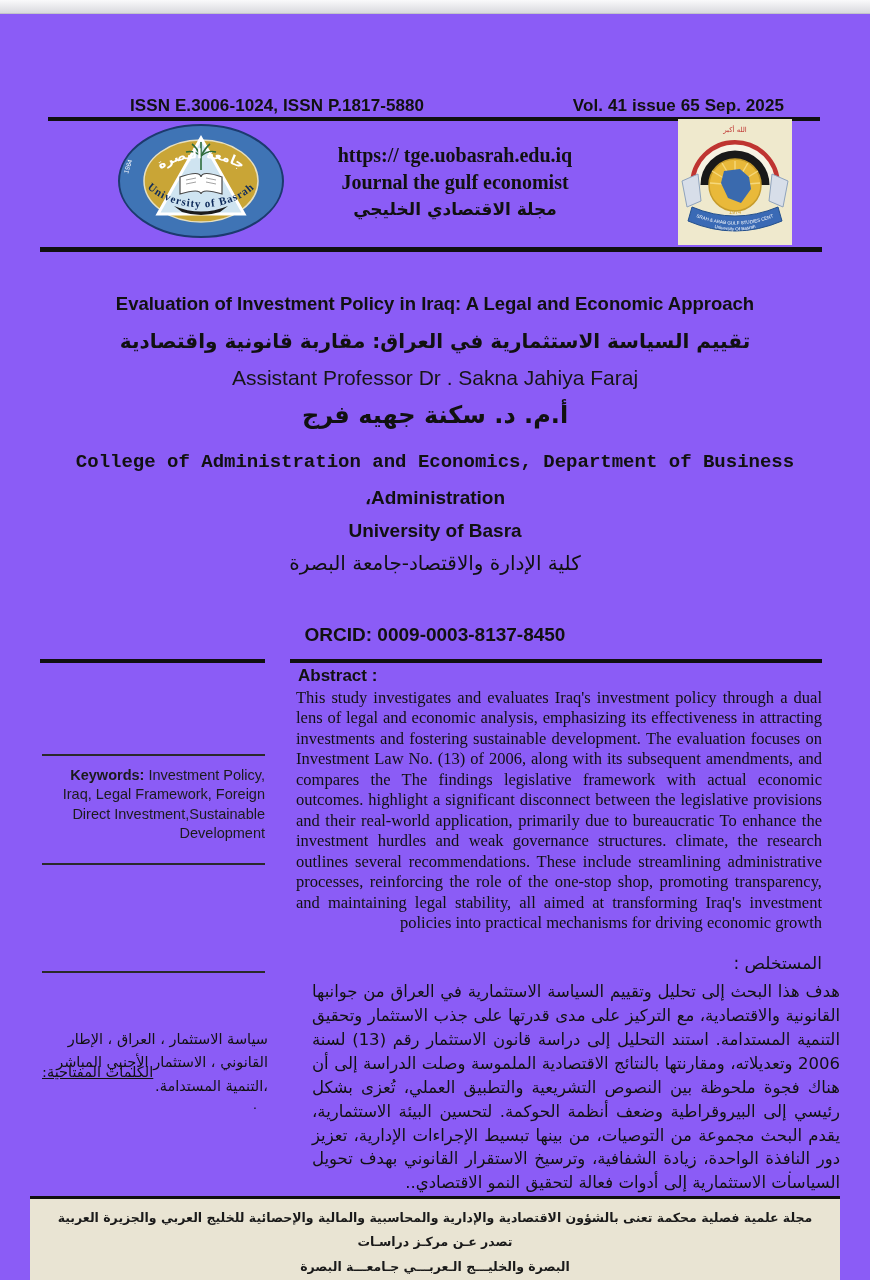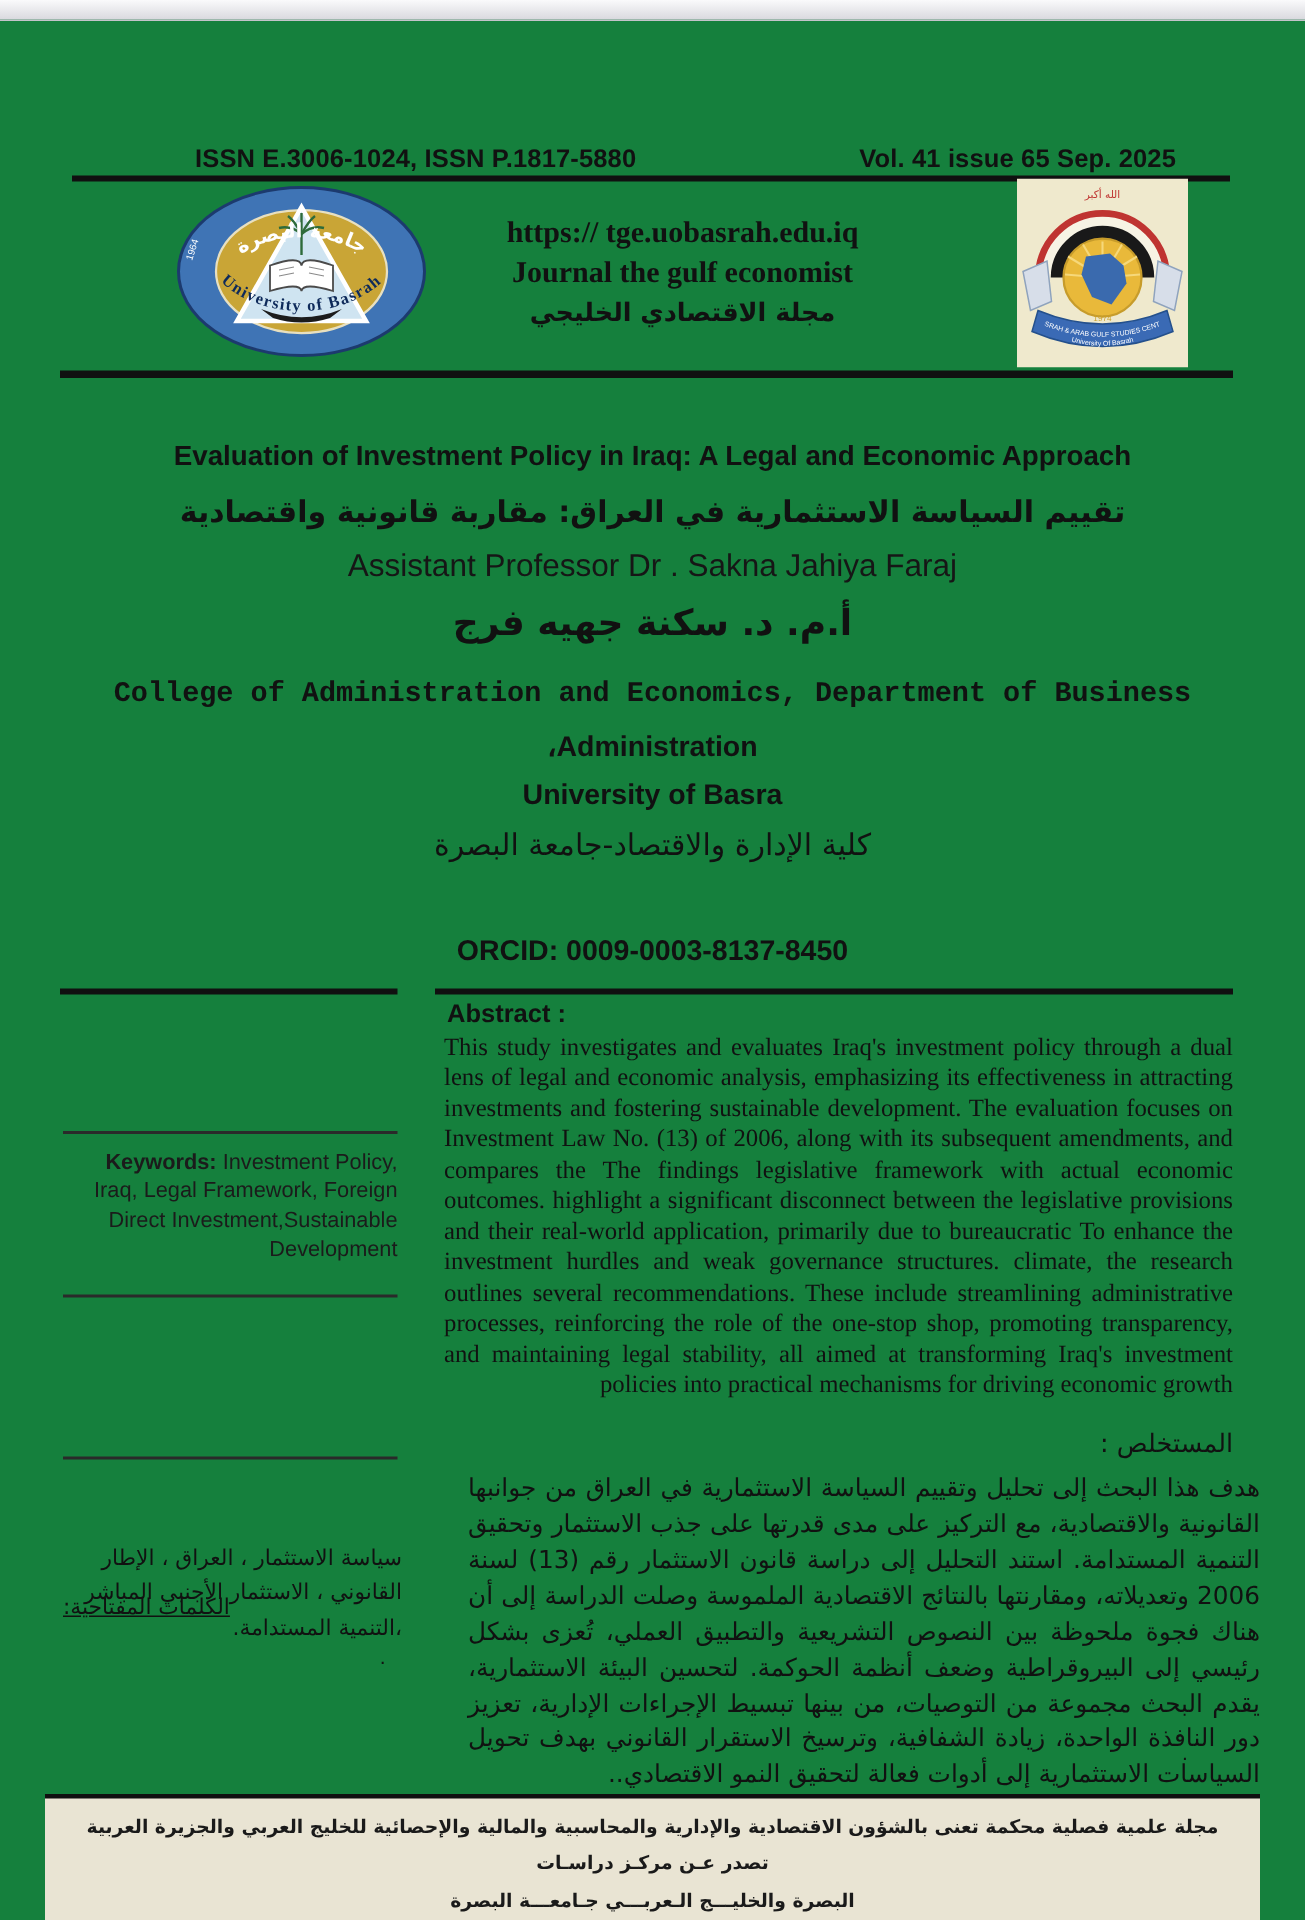--- a/index.html
+++ b/index.html
@@ -1,16 +1,16 @@
 <!DOCTYPE html>
 <html><head>
 <meta charset="utf-8">
 <style>
   html,body{margin:0;padding:0;background:#f3f3f5;}
-  .page{position:relative;width:870px;height:1280px;margin:0 auto;background:#15803d;
+  .page{position:relative;width:870px;height:1280px;margin:0 auto;background:#8b5cf6;
         font-family:"Liberation Sans",sans-serif;color:#111;overflow:hidden;}
   .topbar{position:absolute;top:0;left:0;width:870px;height:13px;
           background:linear-gradient(#fafafb,#d9d9de);border-bottom:1px solid #c3c3ca;}
   .abs{position:absolute;}
   .rule{position:absolute;background:#101010;}
   .center{left:0;right:0;text-align:center;}
   .bold{font-weight:bold;margin-top:40px;}
   .issn-row{position:absolute;top:96px;left:48px;width:772px;display:flex;justify-content:space-between;
             font-weight:bold;font-size:17px;letter-spacing:0.1px;}
   .issn-left{padding-left:82px;}

